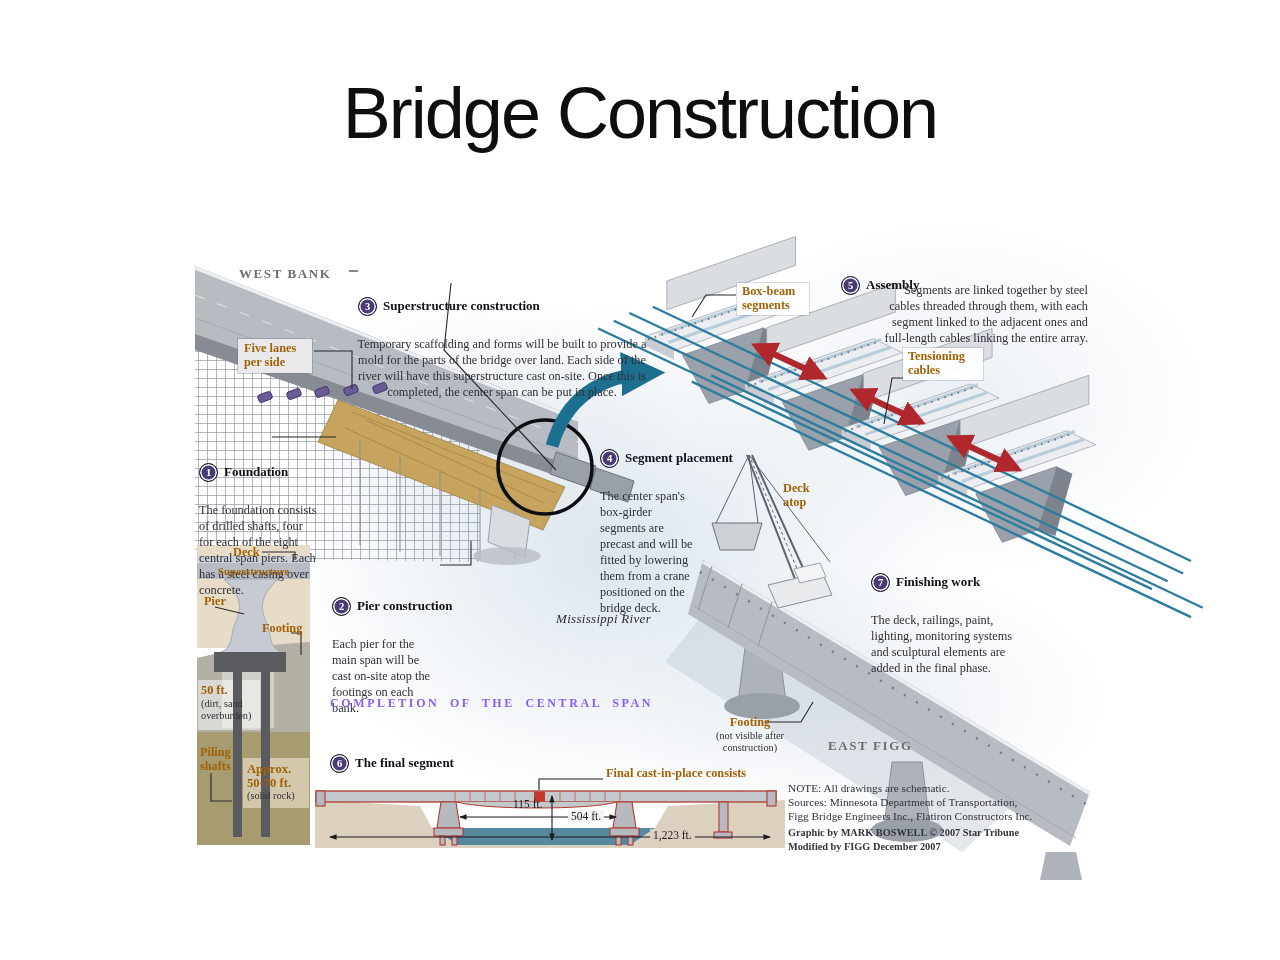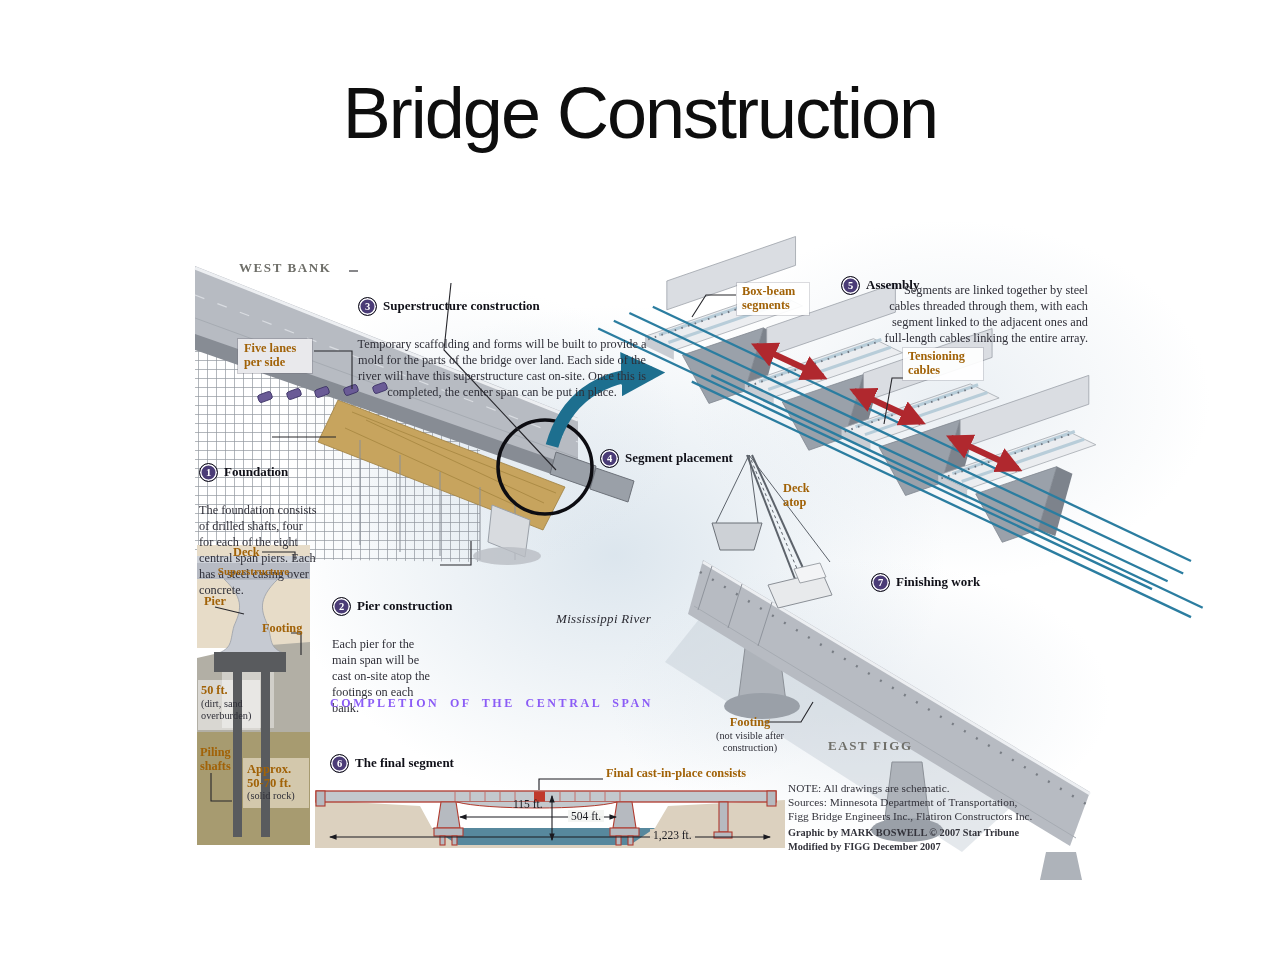--- a/index.html
+++ b/index.html
@@ -264,21 +264,21 @@
     <polyline points="291,633 301,633 301,655"></polyline>
     <polyline points="211,773 211,801 232,801"></polyline>
     <polyline points="736,295 706,295 692,317"></polyline>
     <polyline points="903,378 892,378 884,424"></polyline>
     <polyline points="765,722 801,722 813,702"></polyline>
   </g>
 </svg>
 
 <div class="txt page-title">Bridge Construction</div>
 
-<div class="txt bank" style="left:239px;top:260px;text-align:center;">WEST BANK</div>
+<div class="txt bank" style="left:239px;top:266px;text-align:center;">WEST BANK</div>
 <div class="txt bank" style="left:828px;top:738px;">EAST FIGG</div>
 <div class="txt river" style="left:556px;top:611px;">Mississippi River</div>
 
 <div class="txt" style="left:358px;top:260px;">
   <div class="step-head"><span class="badge">3</span><span class="step-title">Superstructure construction</span></div>
   <div class="step-body" style="width:300px;margin-left:-6px;text-align:center;">Temporary scaffolding and forms will be built to provide a mold for the parts of the bridge over land. Each side of the river will have this superstructure cast on-site. Once this is completed, the center span can be put in place.</div>
 </div>
 
 <div class="txt graybox lbl" style="left:238px;top:339px;width:62px;">Five lanes per side</div>
 
@@ -301,34 +301,36 @@
   <div class="sub">(solid rock)</div>
 </div>
 
 <div class="txt" style="left:332px;top:560px;">
   <div class="step-head"><span class="badge">2</span><span class="step-title">Pier construction</span></div>
   <div class="step-body" style="width:106px;">Each pier for the main span will be cast on-site atop the footings on each bank.</div>
 </div>
 
 <div class="txt" style="left:600px;top:412px;">
   <div class="step-head"><span class="badge">4</span><span class="step-title">Segment placement</span></div>
+  <div class="step-body" style="width:100px;">The center span's box-girder segments are precast and will be fitted by lowering them from a crane positioned on the bridge deck.</div>
 </div>
 
 <div class="txt" style="left:841px;top:239px;">
   <div class="step-head"><span class="badge">5</span><span class="step-title">Assembly</span></div>
 </div>
 <div class="txt step-body" style="left:878px;top:262px;width:210px;text-align:right;">Segments are linked together by steel cables threaded through them, with each segment linked to the adjacent ones and full-length cables linking the entire array.</div>
 
 <div class="txt whitebox lbl" style="left:737px;top:283px;width:62px;">Box-beam segments</div>
 <div class="txt whitebox lbl" style="left:903px;top:348px;width:70px;">Tensioning cables</div>
 
 <div class="txt lbl" style="left:783px;top:482px;width:40px;">Deck atop</div>
 
 <div class="txt" style="left:871px;top:536px;">
   <div class="step-head"><span class="badge">7</span><span class="step-title">Finishing work</span></div>
+  <div class="step-body" style="width:155px;">The deck, railings, paint, lighting, monitoring systems and sculptural elements are added in the final phase.</div>
 </div>
 
 <div class="txt" style="left:700px;top:716px;width:100px;text-align:center;">
   <div class="lbl">Footing</div>
   <div class="sub">(not visible after construction)</div>
 </div>
 
 <div class="txt comp-head" style="left:330px;top:696px;">COMPLETION OF THE CENTRAL SPAN</div>
 <div class="txt" style="left:330px;top:717px;">
   <div class="step-head"><span class="badge">6</span><span class="step-title">The final segment</span></div>

